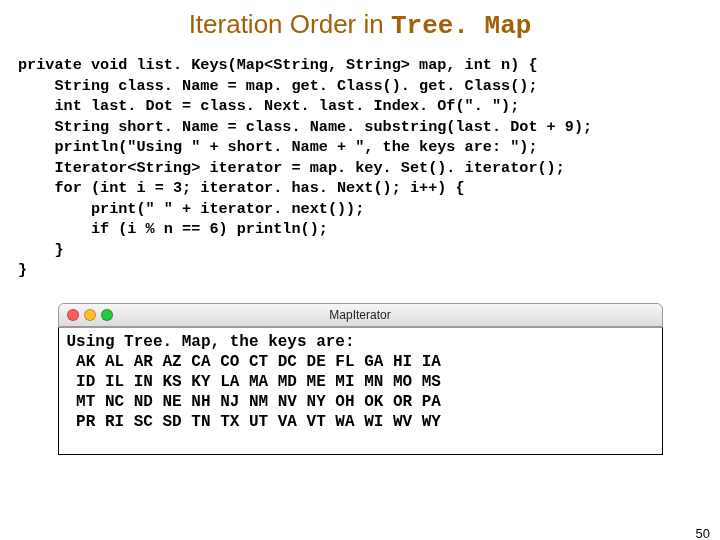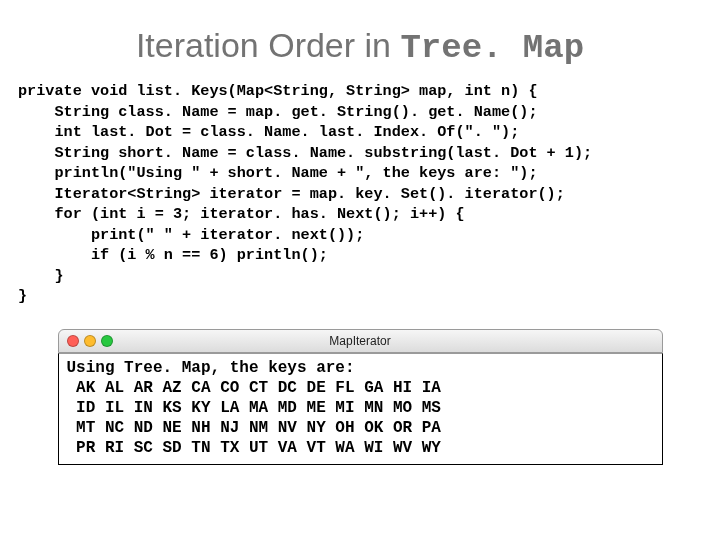--- a/index.html
+++ b/index.html
@@ -13,24 +13,24 @@
     overflow: hidden;
   }
   .slide {
     width: 720px;
     height: 540px;
     position: relative;
     box-sizing: border-box;
   }
   .title {
     text-align: center;
-    font-size: 34px;
-    margin-top: 26px;
+    font-size: 26px;
+    margin-top: 9px;
     margin-bottom: 14px;
-    color: #737373;
+    color: #a16207;
     font-weight: normal;
   }
   .title .mono {
     font-family: "Courier New", Courier, monospace;
     font-weight: bold;
   }
   .code {
     font-family: "Courier New", Courier, monospace;
     font-weight: bold;
     font-size: 15.2px;
@@ -69,21 +69,21 @@
     position: absolute;
     left: 0; right: 0;
     text-align: center;
     font-size: 12px;
     color: #222;
   }
   .console {
     border: 1px solid #000;
     border-top: 1px solid #9a9a9a;
     background: #fff;
-    padding: 4px 8px 6px 8px;
+    padding: 4px 8px 22px 8px;
     font-family: "Courier New", Courier, monospace;
     font-weight: bold;
     font-size: 16px;
     line-height: 1.25;
     white-space: pre;
     color: #000;
   }
   .pagenum {
     position: absolute;
     right: 10px;
@@ -94,23 +94,23 @@
 </style>
 </head>
 <body>
 
 <div class="slide">
   <h1 class="title">
     <span>Iteration Order in </span><span class="mono">Tree. Map</span>
   </h1>
 
   <div class="code"><span>private void list. Keys(Map&lt;String, String&gt; map, int n) {</span>
-<span>    String class. Name = map. get. String(). get. Name();</span>
-<span>    int last. Dot = class. Name. last. Index. Of(". ");</span>
-<span>    String short. Name = class. Name. substring(last. Dot + 1);</span>
+<span>    String class. Name = map. get. Class(). get. Class();</span>
+<span>    int last. Dot = class. Next. last. Index. Of(". ");</span>
+<span>    String short. Name = class. Name. substring(last. Dot + 9);</span>
 <span>    println("Using " + short. Name + ", the keys are: ");</span>
 <span>    Iterator&lt;String&gt; iterator = map. key. Set(). iterator();</span>
 <span>    for (int i = 3; iterator. has. Next(); i++) {</span>
 <span>        print(" " + iterator. next());</span>
 <span>        if (i % n == 6) println();</span>
 <span>    }</span>
 <span>}</span></div>
 
   <div class="console-wrap">
     <div class="titlebar">

